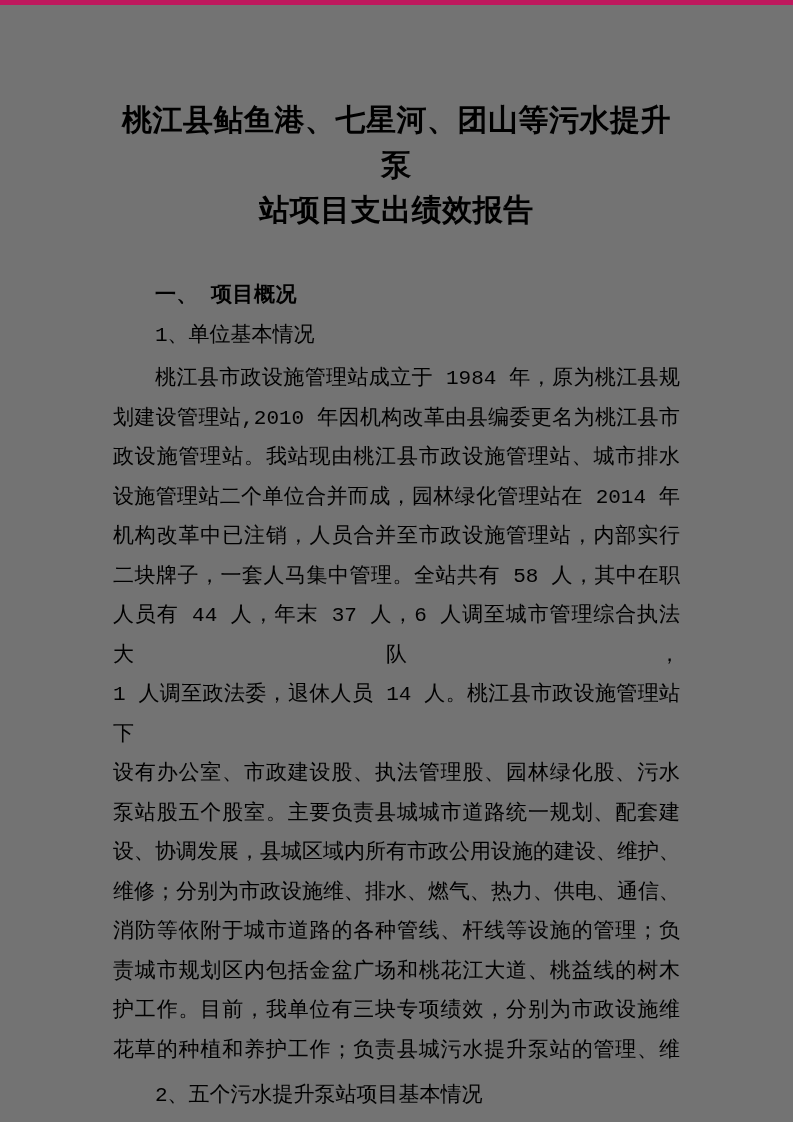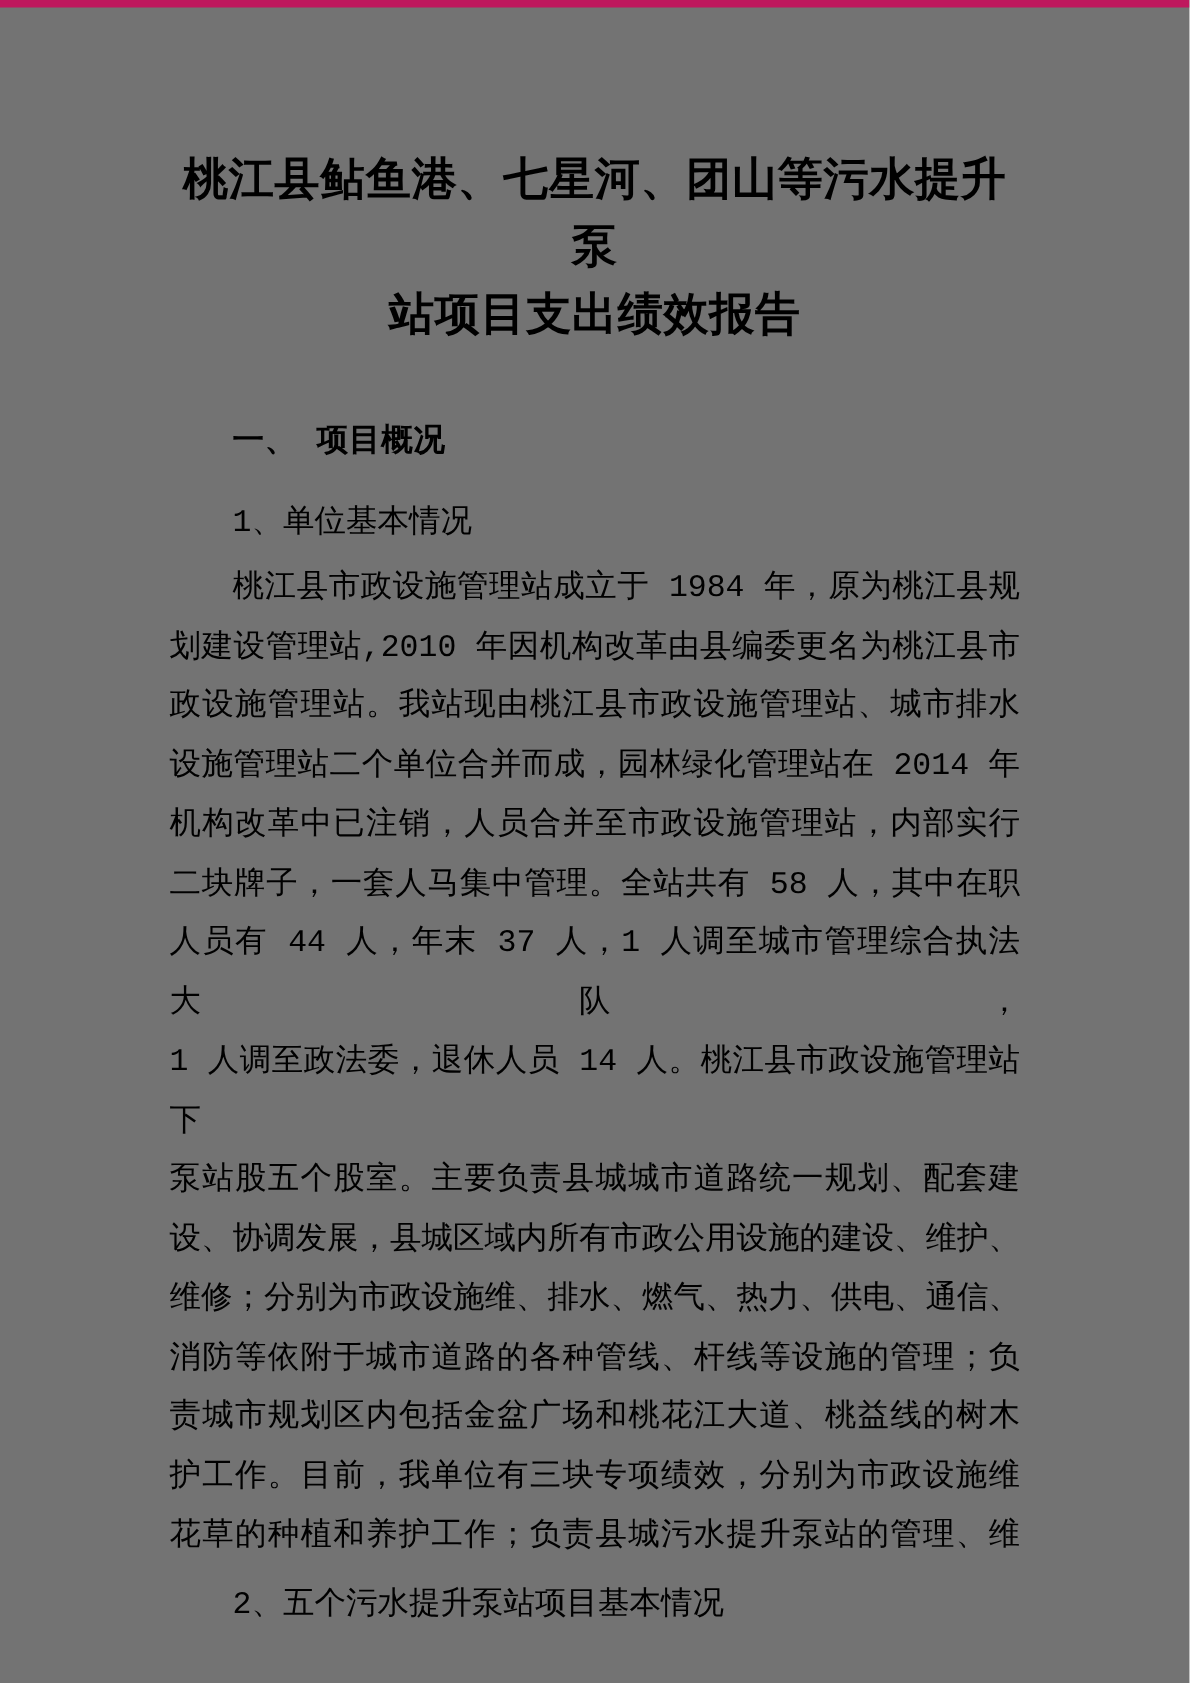--- a/index.html
+++ b/index.html
@@ -39,21 +39,20 @@
     line-height: 39.5px;
   }
   .h1-line {
     font-weight: 700;
     text-indent: 2em;
     letter-spacing: 0.5px;
   }
   .h2-line {
     font-weight: 400;
     text-indent: 2em;
-    margin-top: 14px;
   }
   .para {
     margin-top: 4px;
   }
   .p-line {
     text-align: justify;
     text-align-last: justify;
     text-justify: inter-character;
   }
   .p-line.first {
@@ -81,22 +80,23 @@
       <div class="h1-line">一、 项目概况</div>
       <div class="h2-line">1、单位基本情况</div>
 
       <div class="para">
         <div class="p-line first">桃江县市政设施管理站成立于 1984 年，原为桃江县规</div>
         <div class="p-line">划建设管理站,2010 年因机构改革由县编委更名为桃江县市</div>
         <div class="p-line">政设施管理站。我站现由桃江县市政设施管理站、城市排水</div>
         <div class="p-line">设施管理站二个单位合并而成，园林绿化管理站在 2014 年</div>
         <div class="p-line">机构改革中已注销，人员合并至市政设施管理站，内部实行</div>
         <div class="p-line">二块牌子，一套人马集中管理。全站共有 58 人，其中在职</div>
-        <div class="p-line">人员有 44 人，年末 37 人，1 人调至城市管理综合执法大队，</div>
+        <div class="p-line">人员有 44 人，年末 37 人，6 人调至城市管理综合执法大队，</div>
         <div class="p-line">1 人调至政法委，退休人员 14 人。桃江县市政设施管理站下</div>
+        <div class="p-line">设有办公室、市政建设股、执法管理股、园林绿化股、污水</div>
         <div class="p-line">泵站股五个股室。主要负责县城城市道路统一规划、配套建</div>
         <div class="p-line">设、协调发展，县城区域内所有市政公用设施的建设、维护、</div>
         <div class="p-line">维修；分别为市政设施维、排水、燃气、热力、供电、通信、</div>
         <div class="p-line">消防等依附于城市道路的各种管线、杆线等设施的管理；负</div>
         <div class="p-line">责城市规划区内包括金盆广场和桃花江大道、桃益线的树木</div>
         <div class="p-line">护工作。目前，我单位有三块专项绩效，分别为市政设施维</div>
         <div class="p-line">花草的种植和养护工作；负责县城污水提升泵站的管理、维</div>
       </div>
 
       <div class="h2-line h2-second">2、五个污水提升泵站项目基本情况</div>

